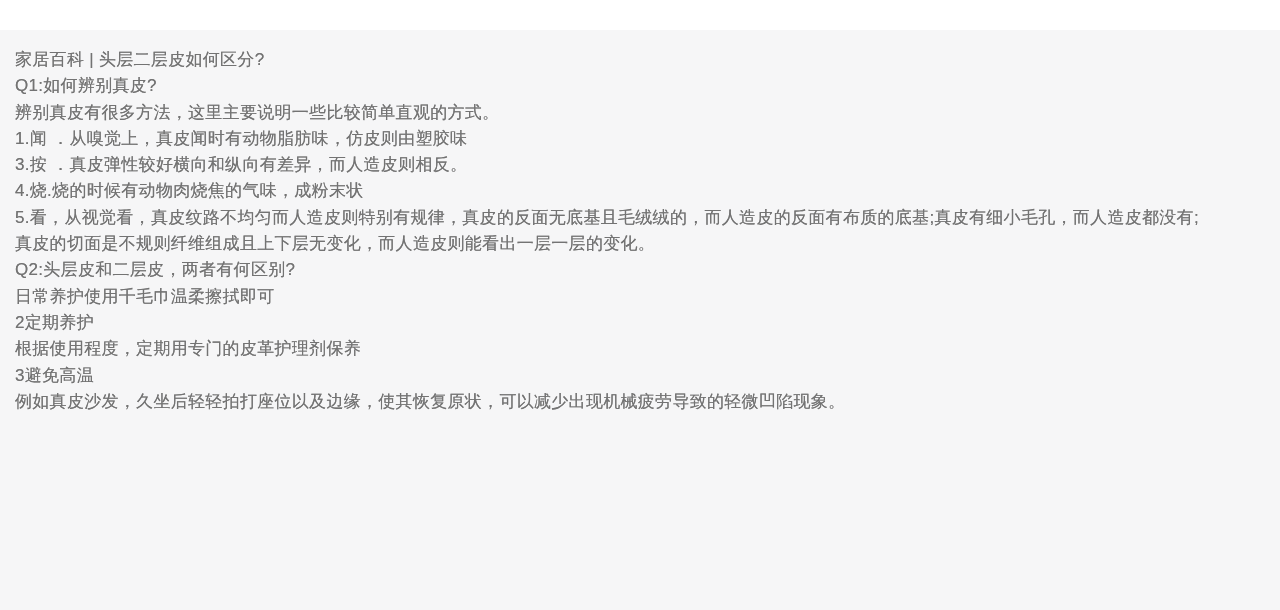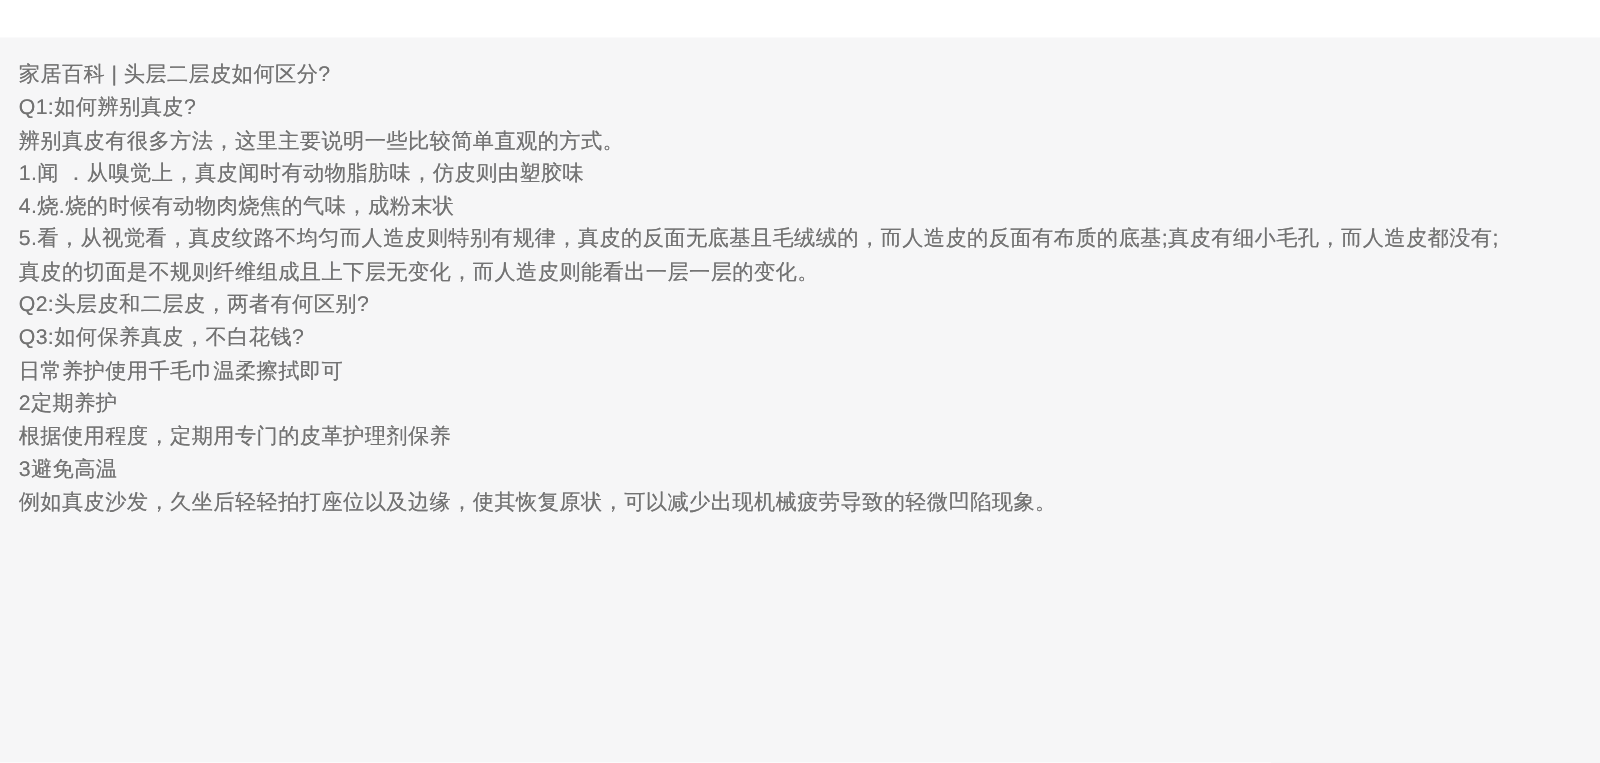--- a/index.html
+++ b/index.html
@@ -38,23 +38,23 @@
 </head>
 <body>
 
 <div class="top-strip"></div>
 
 <div class="content-area">
   <div class="text-line">家居百科 | 头层二层皮如何区分?</div>
   <div class="text-line">Q1:如何辨别真皮?</div>
   <div class="text-line">辨别真皮有很多方法，这里主要说明一些比较简单直观的方式。</div>
   <div class="text-line">1.闻 ．从嗅觉上，真皮闻时有动物脂肪味，仿皮则由塑胶味</div>
+  <div class="text-line">3.按 ．真皮弹性较好横向和纵向有差异，而人造皮则相反。</div>
   <div class="text-line">4.烧.烧的时候有动物肉烧焦的气味，成粉末状</div>
   <div class="text-line">5.看，从视觉看，真皮纹路不均匀而人造皮则特别有规律，真皮的反面无底基且毛绒绒的，而人造皮的反面有布质的底基;真皮有细小毛孔，而人造皮都没有;</div>
   <div class="text-line">真皮的切面是不规则纤维组成且上下层无变化，而人造皮则能看出一层一层的变化。</div>
   <div class="text-line">Q2:头层皮和二层皮，两者有何区别?</div>
-  <div class="text-line">Q3:如何保养真皮，不白花钱?</div>
   <div class="text-line">日常养护使用千毛巾温柔擦拭即可</div>
   <div class="text-line">2定期养护</div>
   <div class="text-line">根据使用程度，定期用专门的皮革护理剂保养</div>
   <div class="text-line">3避免高温</div>
   <div class="text-line">例如真皮沙发，久坐后轻轻拍打座位以及边缘，使其恢复原状，可以减少出现机械疲劳导致的轻微凹陷现象。</div>
 </div>
 
 </body></html>

